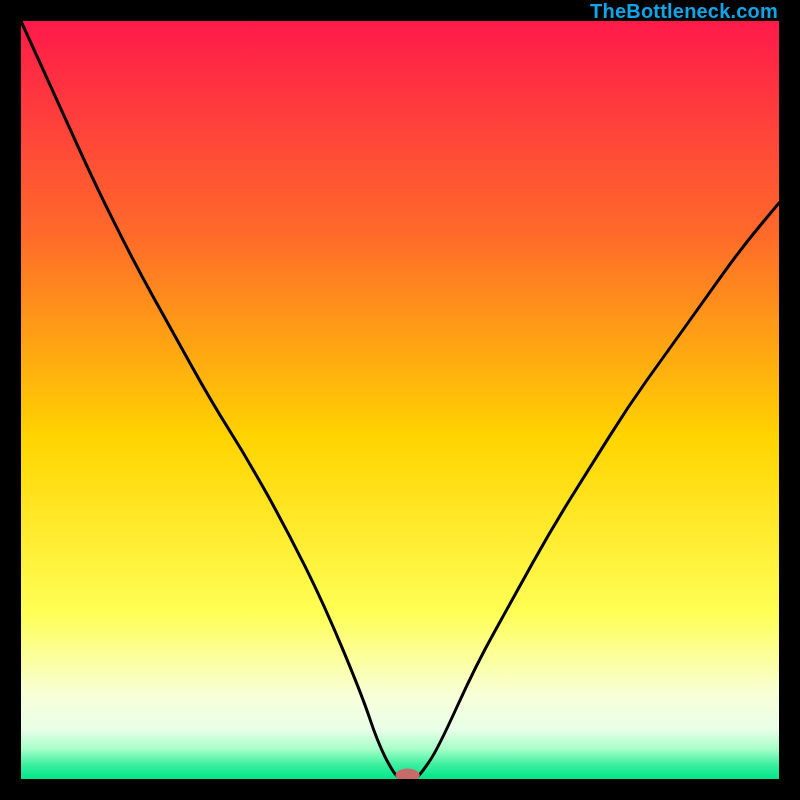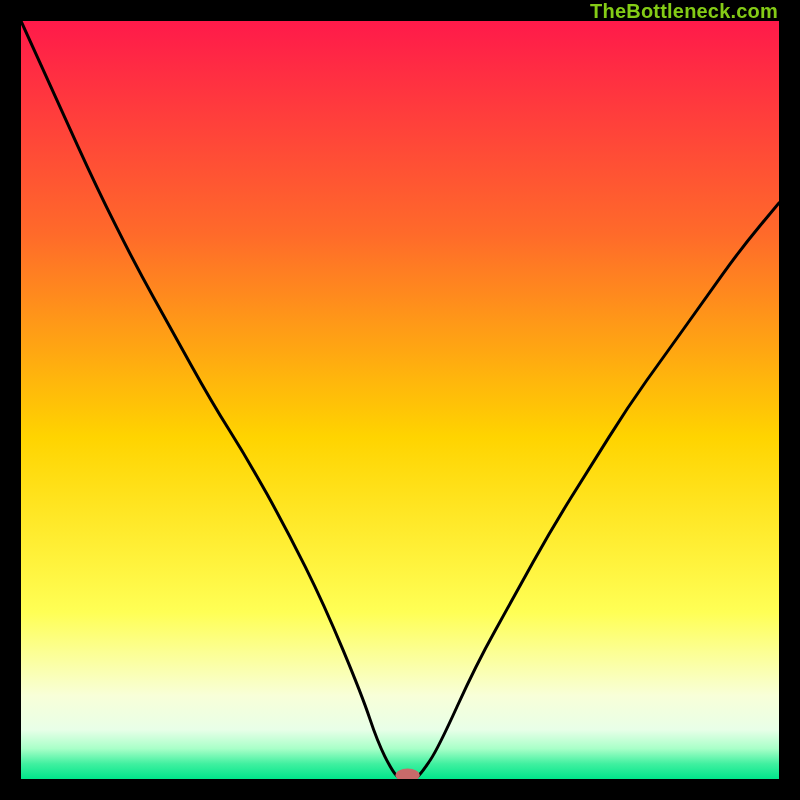--- a/index.html
+++ b/index.html
@@ -37,21 +37,21 @@
     position: absolute;
     left: 0;
     top: 0;
     width: 100%;
     height: 100%;
   }
   .attribution {
     position: absolute;
     top: 0px;
     right: 22px;
-    color: #84cc16;
+    color: #0ea5e9;
     font-family: Arial, Helvetica, sans-serif;
     font-size: 20px;
     font-weight: 600;
     letter-spacing: 0.2px;
   }
 </style>
 </head>
 <body>
 
 <div class="frame">

